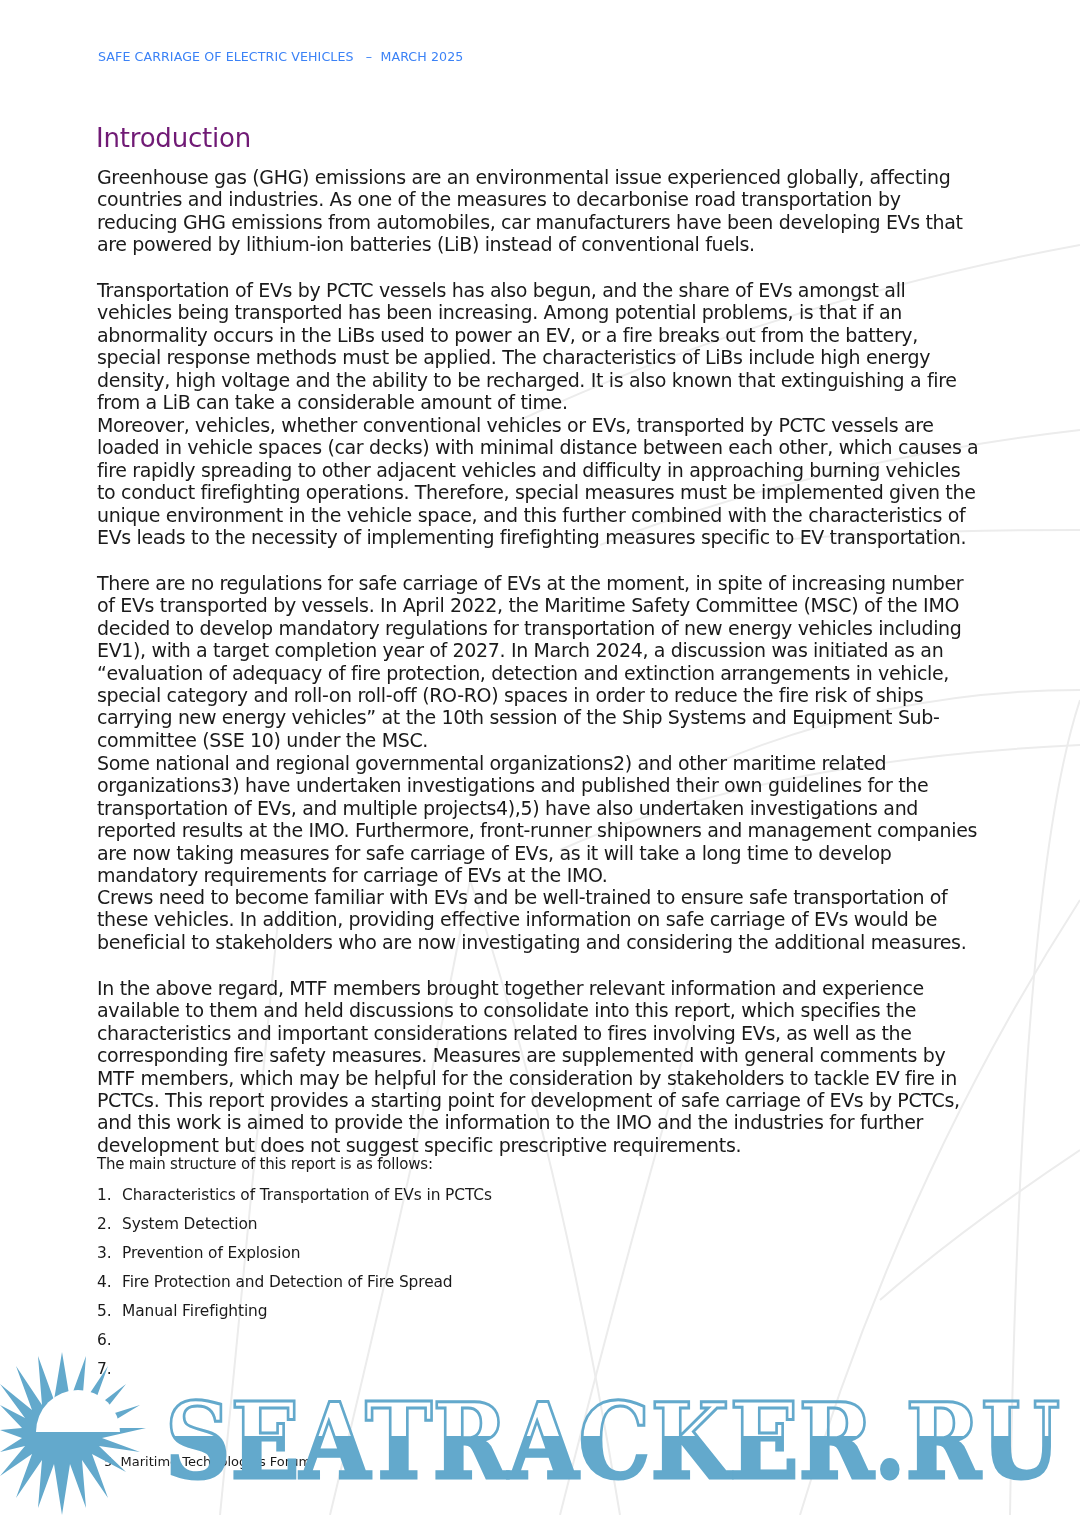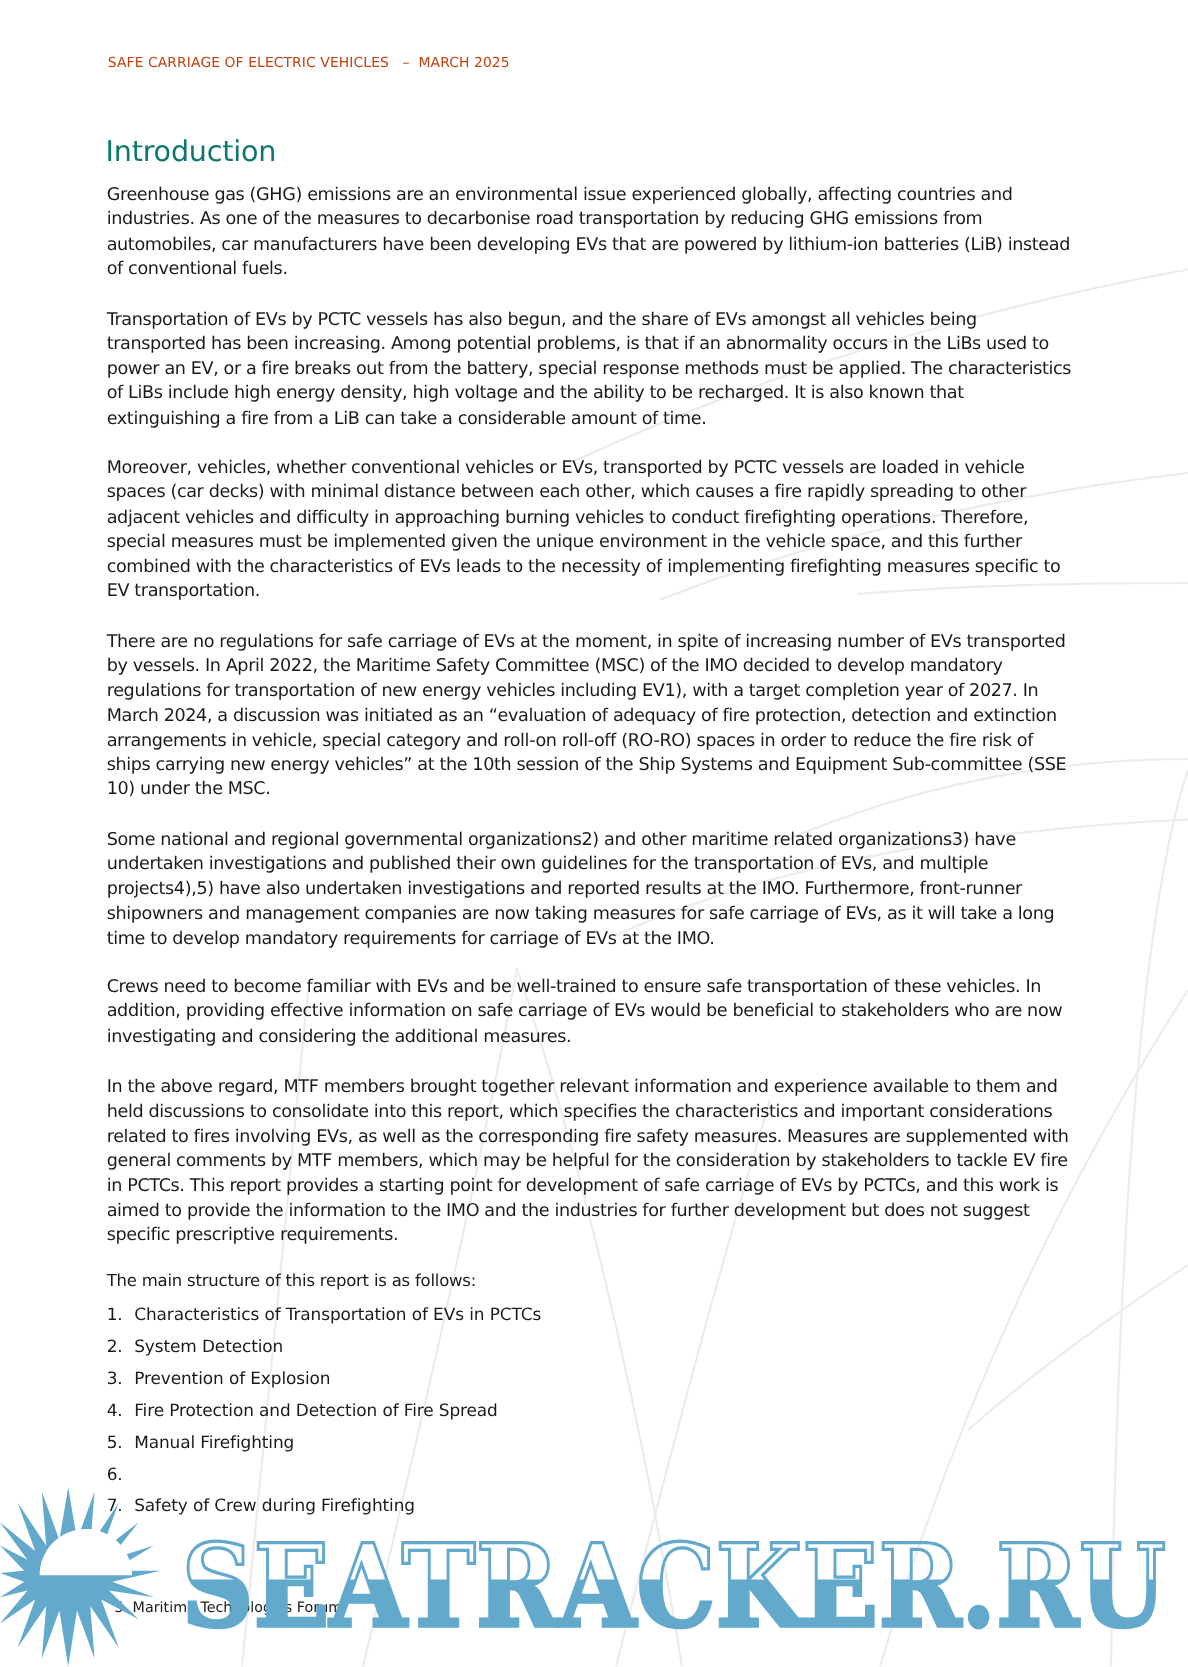--- a/index.html
+++ b/index.html
@@ -5,29 +5,29 @@
   html, body { margin: 0; padding: 0; }
   body {
     width: 1080px; height: 1515px; position: relative; overflow: hidden;
     background: #ffffff; color: #1a1a1a;
     font-family: "DejaVu Sans", "Liberation Sans", sans-serif;
   }
   .bg-arcs { position: absolute; left: 0; top: 0; width: 1080px; height: 1515px; z-index: 0; pointer-events: none; }
   .page { position: absolute; left: 0; top: 0; width: 1080px; height: 1515px; z-index: 1; }
   .running-header {
     position: absolute; left: 98px; top: 49px;
-    font-size: 12.6px; letter-spacing: 0.1px; color: #c2410c; white-space: pre;
+    font-size: 12.6px; letter-spacing: 0.1px; color: #3b82f6; white-space: pre;
   }
   .section-title {
     position: absolute; left: 96px; top: 123px; margin: 0;
-    font-size: 26px; font-weight: normal; color: #0f766e; letter-spacing: -0.2px;
+    font-size: 26px; font-weight: normal; color: #701a75; letter-spacing: -0.2px;
   }
   .body-text {
     position: absolute; left: 97px; width: 885px; margin: 0;
-    font-size: 16px; line-height: 22.4px; letter-spacing: -0.35px; color: #1a1a1a;
+    font-size: 19px; line-height: 22.4px; letter-spacing: -0.35px; color: #1a1a1a;
   }
   .list-intro { position: absolute; left: 97px; top: 1155px; font-size: 15px; letter-spacing: -0.2px; margin: 0; }
   .structure-list { position: absolute; left: 97px; top: 1184px; margin: 0; padding: 0; list-style: none; }
   .structure-list li { height: 29px; font-size: 15.4px; line-height: 22px; letter-spacing: -0.1px; display: flex; }
   .structure-list .num { width: 25px; display: inline-block; }
   .footer {
     position: absolute; left: 104px; top: 1454px; font-size: 13px; color: #1a1a1a; white-space: pre;
   }
   .watermark { position: absolute; left: 0; top: 1340px; width: 1080px; height: 175px; z-index: 2; pointer-events: none; }
 </style>
@@ -85,21 +85,20 @@
       </li>
     <li>
         <span class="num">5.</span>
         <span>Manual Firefighting</span>
       </li>
     <li>
         <span class="num">6.</span>
       </li>
     <li>
         <span class="num">7.</span>
-        <span>Safety of Crew during Firefighting</span>
       </li>
   </ol>
 
   <div class="footer"><span>5</span>  <span>Maritime Technologies Forum</span></div>
 </div>
 
 <svg class="watermark" viewBox="0 1340 1080 175" xmlns="http://www.w3.org/2000/svg">
   <defs>
     <clipPath id="lowerHalf">
         <rect x="0" y="1436" width="1080" height="80"></rect>

